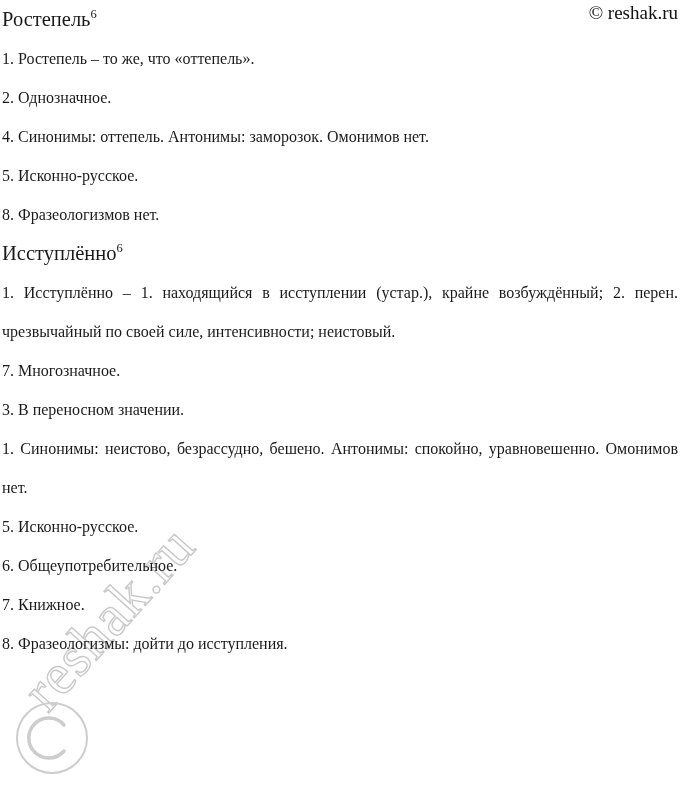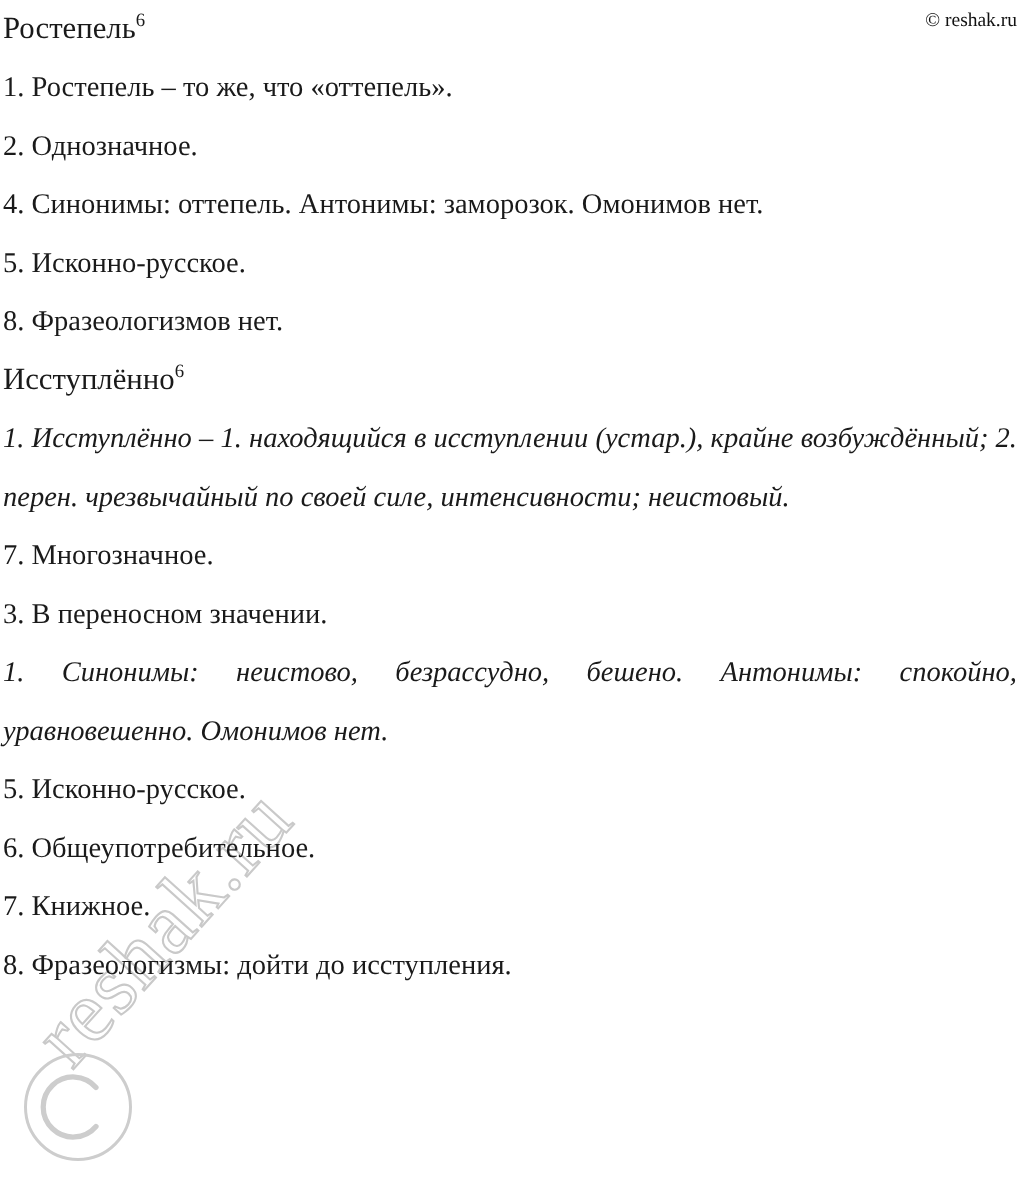--- a/index.html
+++ b/index.html
@@ -57,21 +57,21 @@
     top: 0;
     left: 0;
     right: 0;
     height: 30px;
     z-index: 2;
   }
   .brand {
     position: absolute;
     right: 2px;
     top: 1px;
-    font-size: 13px;
+    font-size: 19px;
     line-height: 24px;
     white-space: nowrap;
     color: #111;
   }
 
   
   .content {
     position: relative;
     z-index: 1;
     padding: 0 2px;
@@ -84,35 +84,34 @@
     margin: 0;
     font-weight: normal;
     white-space: nowrap;
   }
   .word-heading sup {
     font-size: 12.5px;
     vertical-align: super;
     line-height: 0;
   }
   .item {
-    font-size: 19px;
+    font-size: 16px;
     line-height: 39px;
     margin: 0;
     text-align: justify;
     text-justify: inter-word;
     white-space: normal;
   }
   .item.nowrap {
     white-space: nowrap;
     text-align: left;
   }
   
   .item.justified {
     text-align: justify;
-    font-style: italic;
   }
 </style>
 </head>
 <body>
 
 <div id="page">
 
   <div class="watermark-layer">
     <div class="wm-text">reshak.ru</div>
     <div class="wm-copyright">

